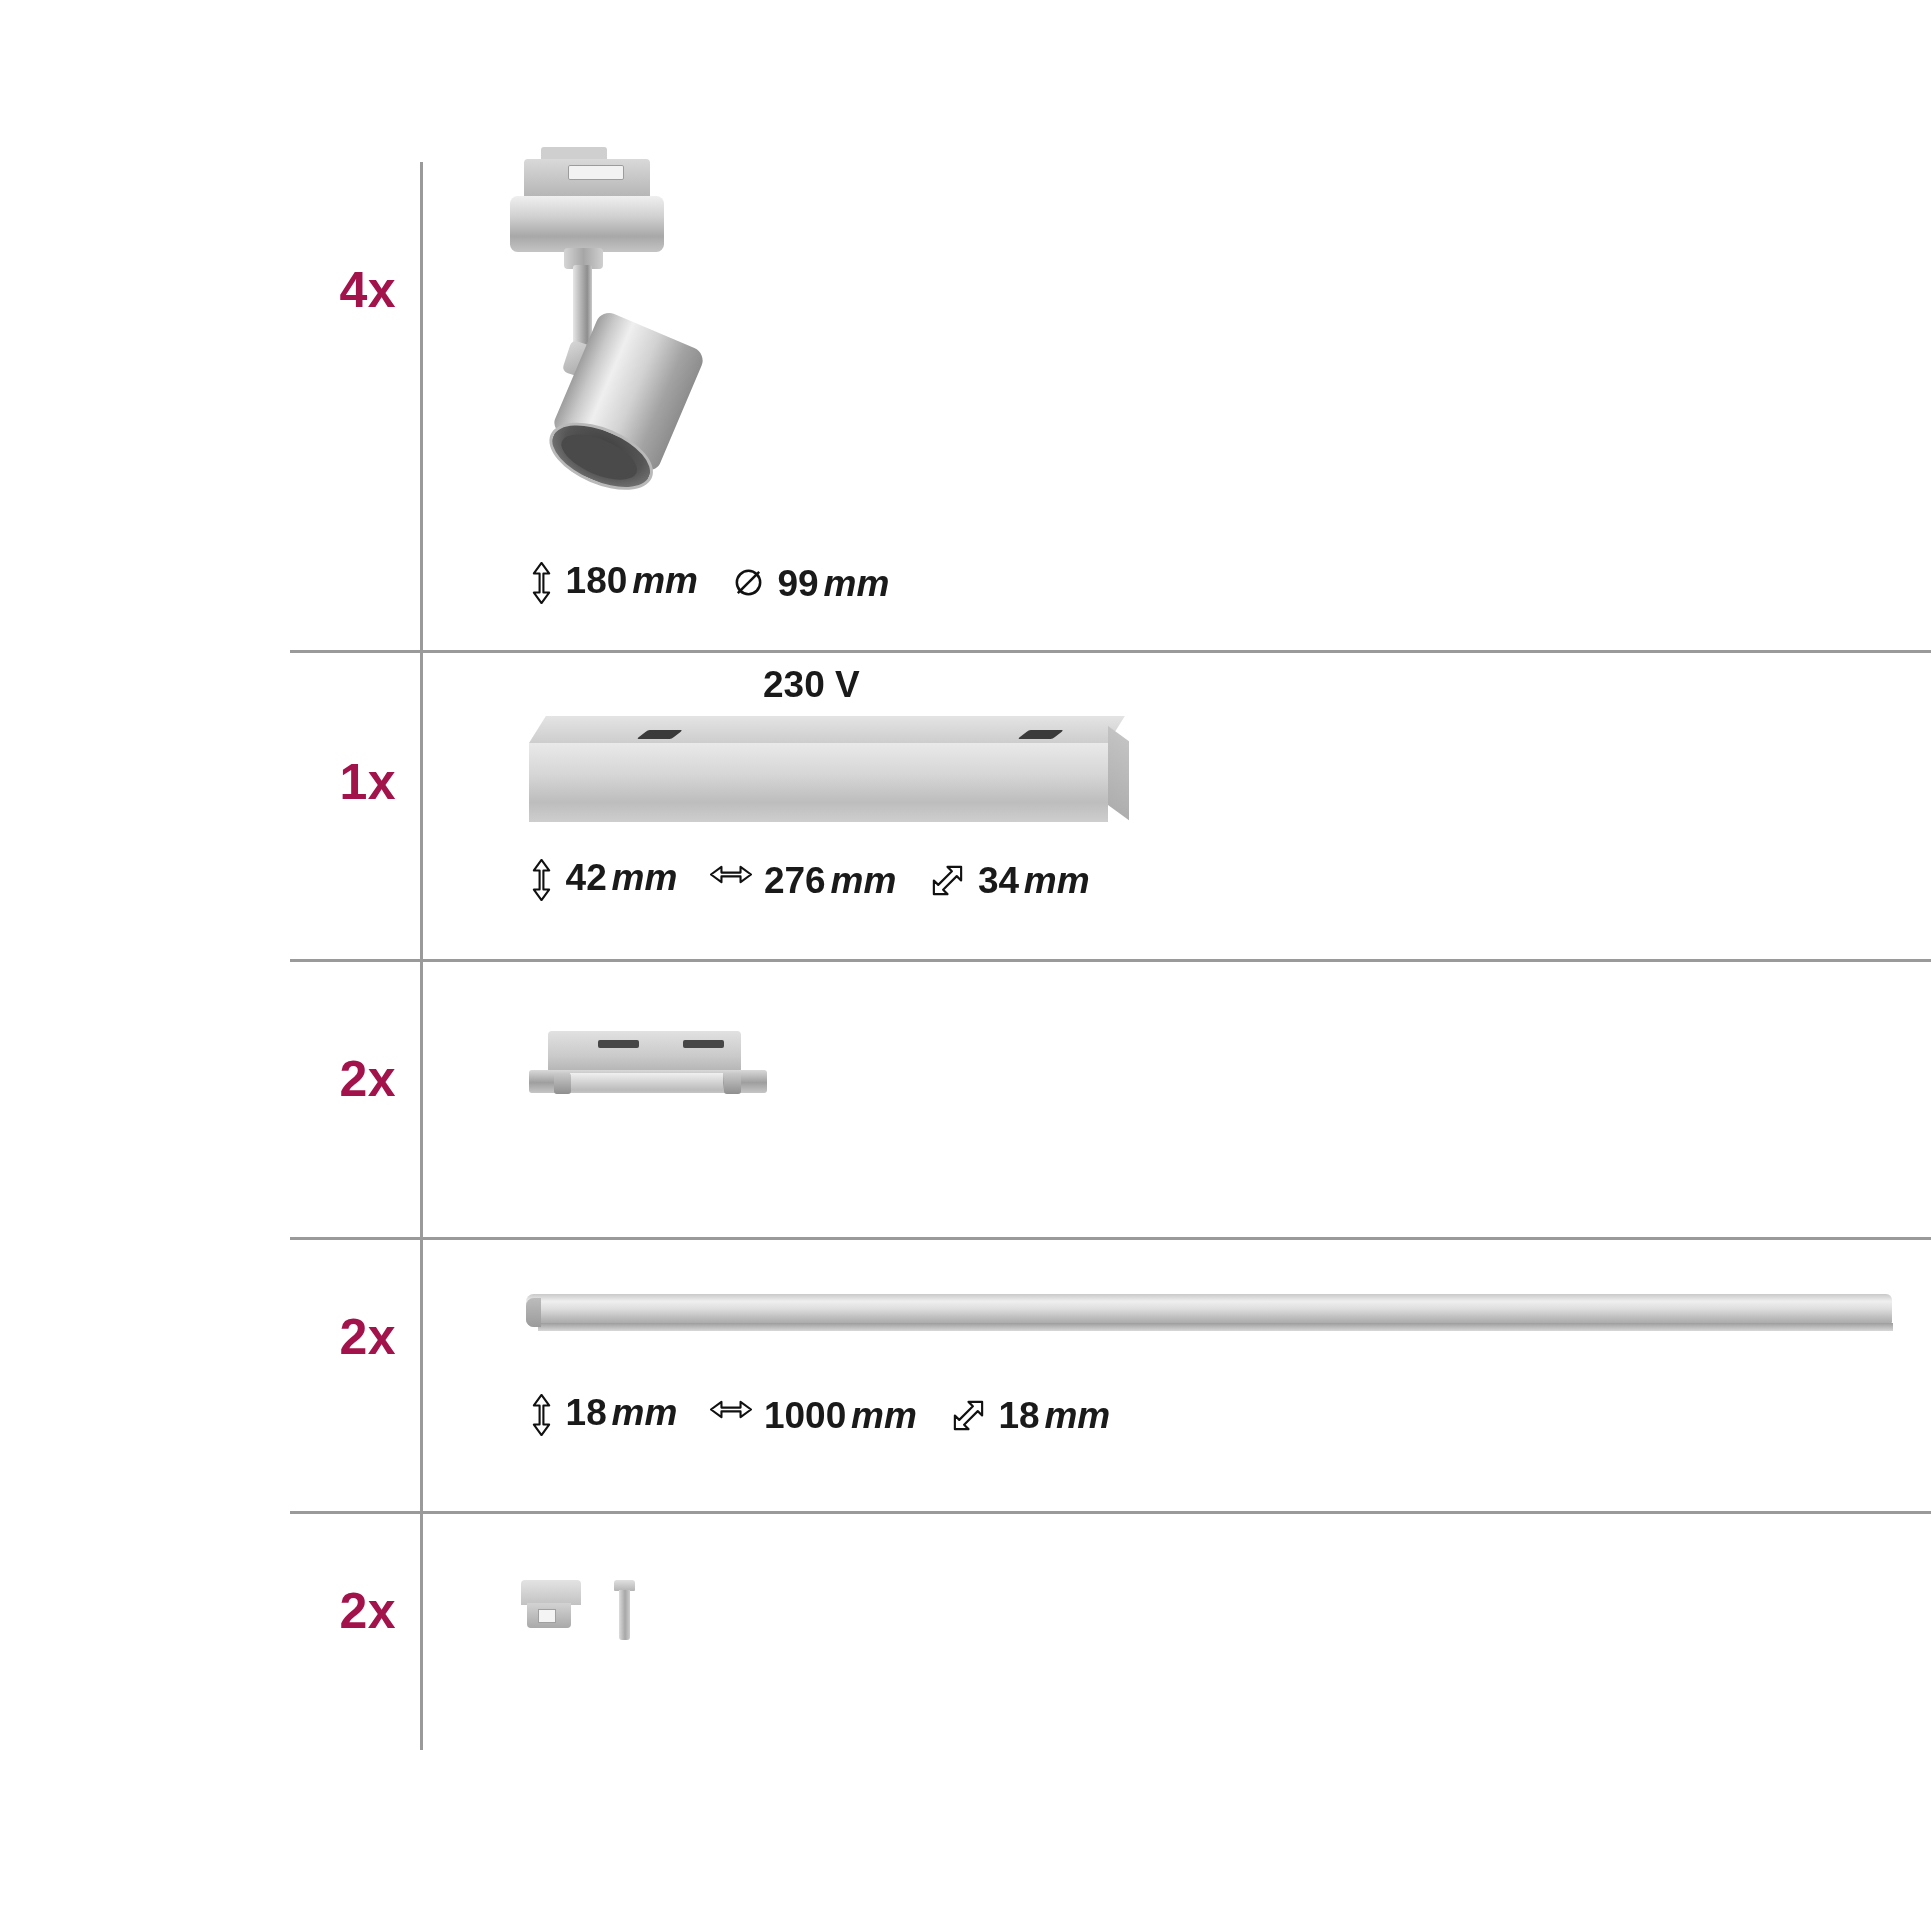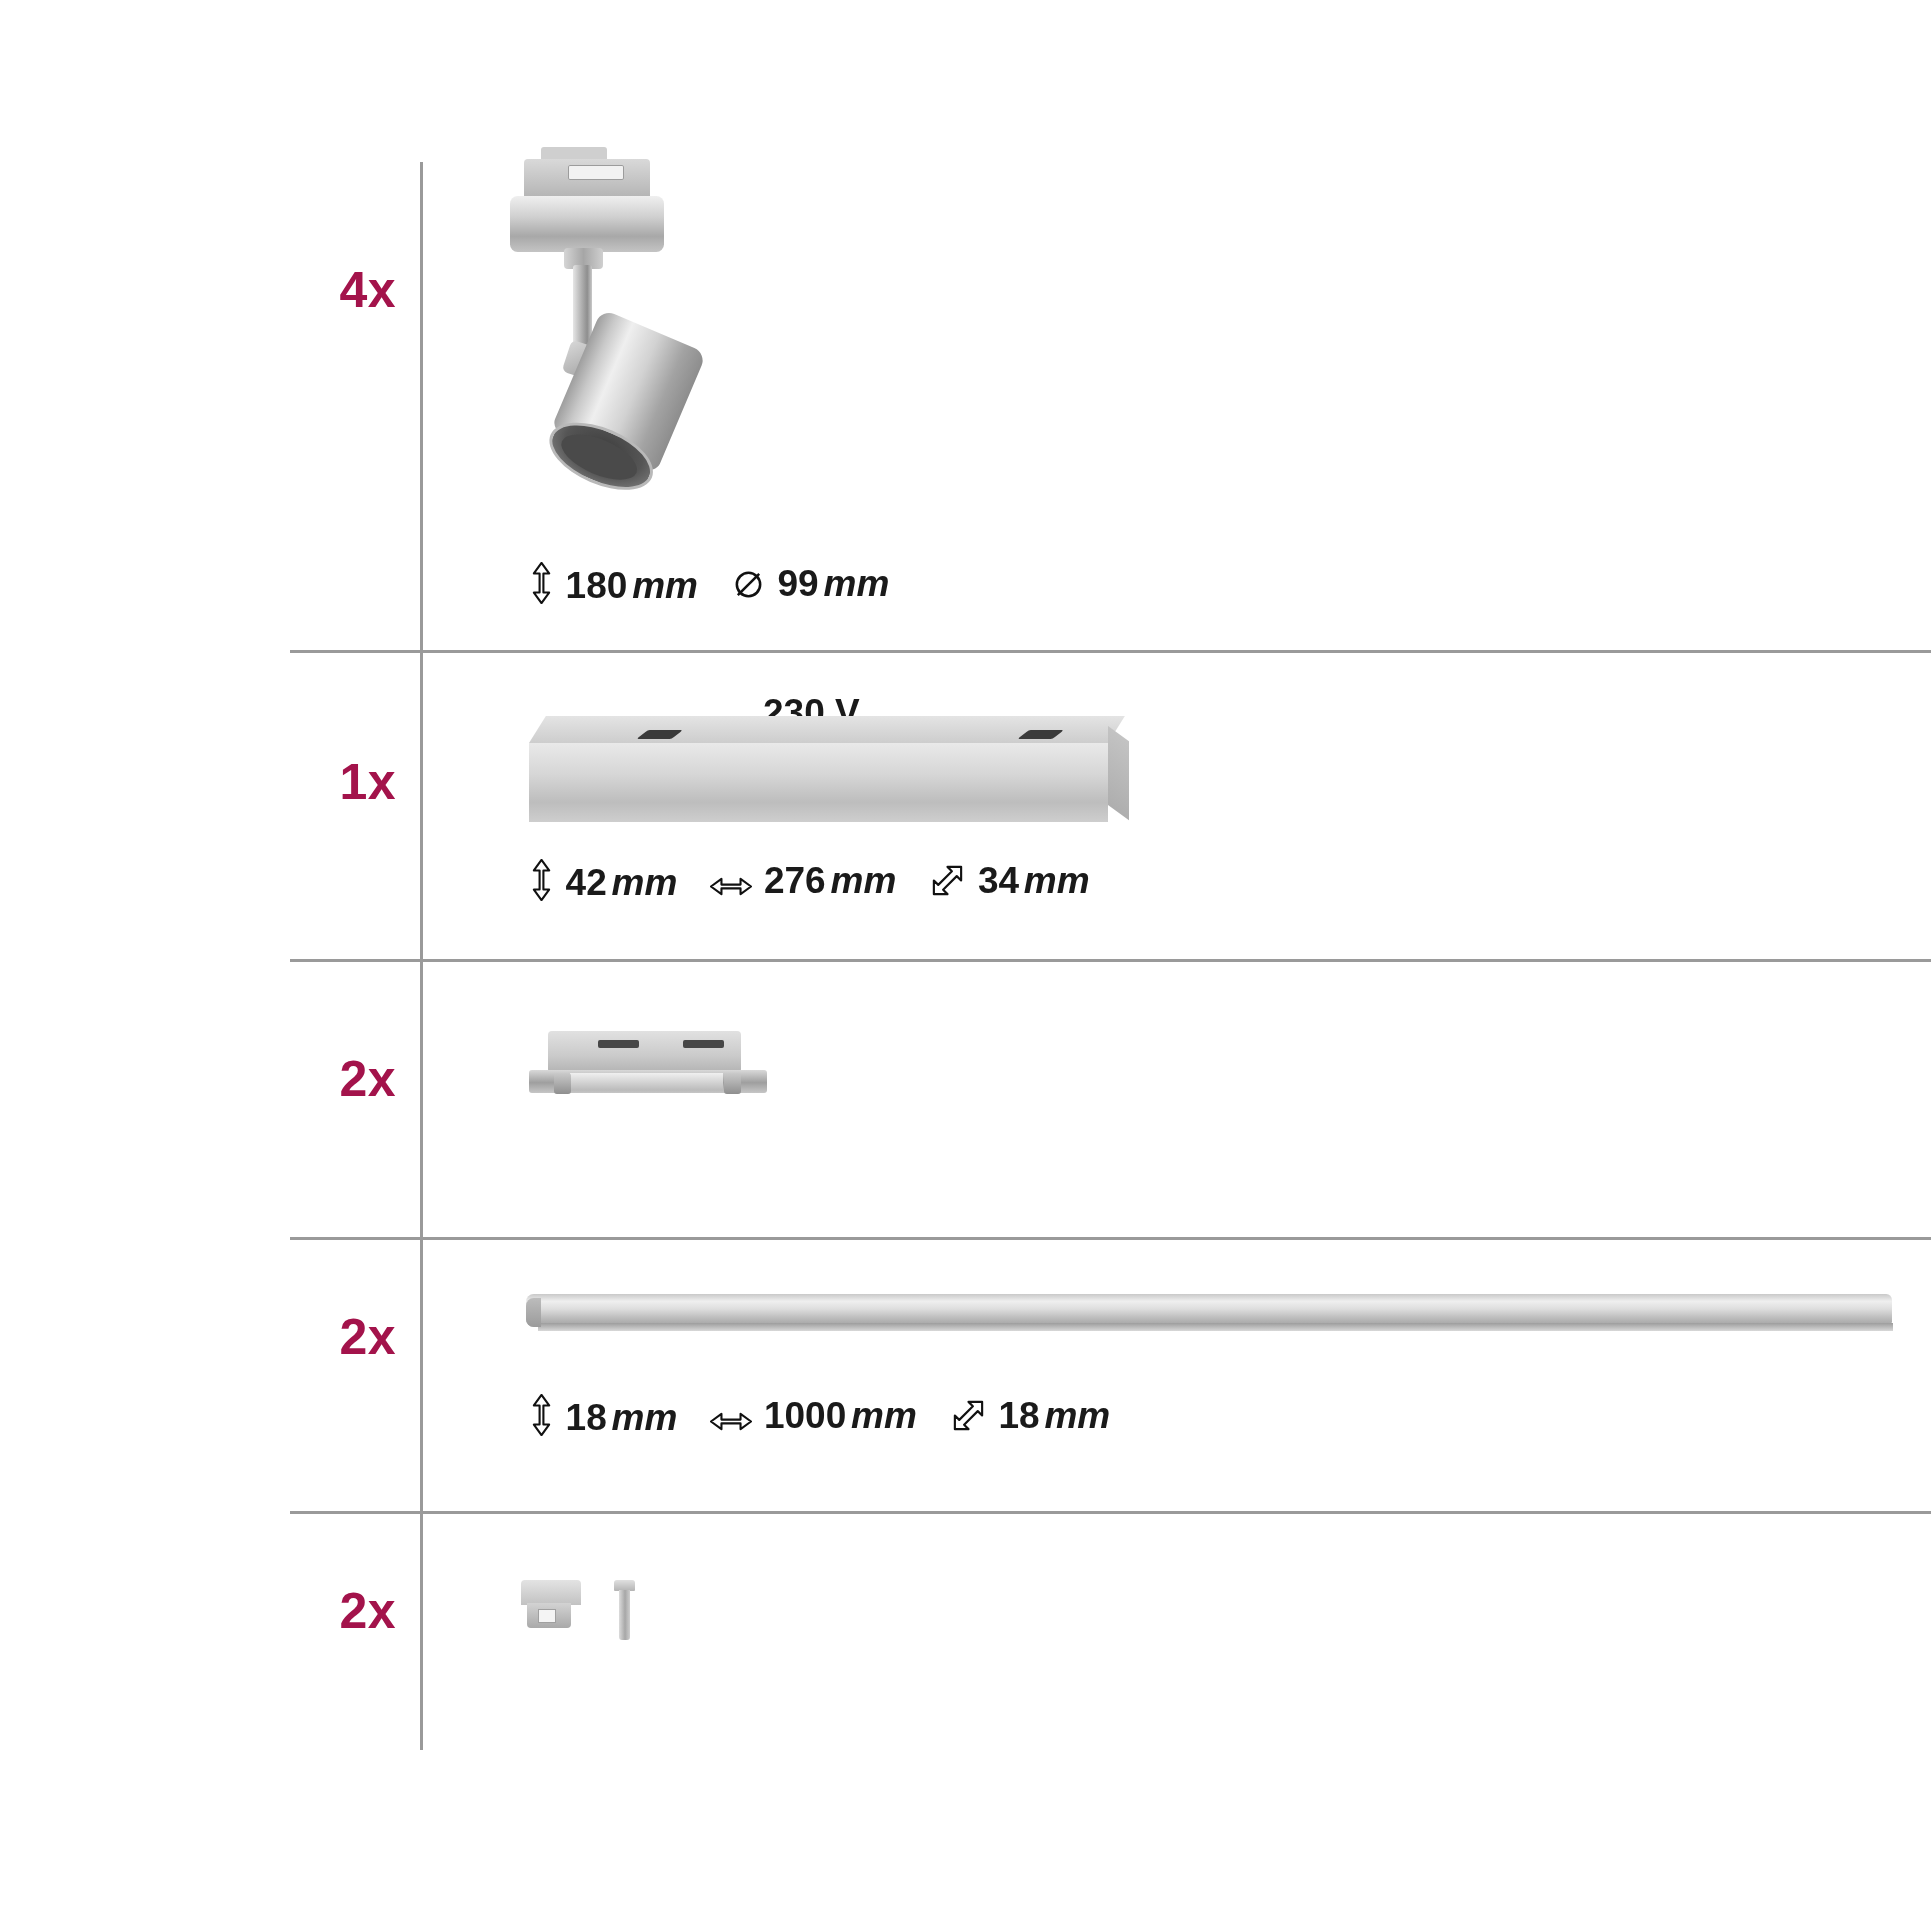--- a/index.html
+++ b/index.html
@@ -61,21 +61,21 @@
     position: absolute;
     display: flex;
     align-items: center;
     font-size: 37px;
     font-weight: bold;
     color: #1a1a1a;
     white-space: nowrap;
   }
   .dims .grp {
     display: flex;
-    align-items: flex-end;
+    align-items: flex-start;
     margin-right: 33px;
   }
   .dims .grp:last-child { margin-right: 0; }
   .dim-icon {
     display: inline-block;
     margin-right: 11.6px;
     line-height: 0;
   }
   .dim-text { line-height: 1; }
   .dim-unit { margin-left: 4.8px; font-style: italic; }
@@ -363,21 +363,21 @@
         </span>
         <span class="dim-text">99</span>
         <span class="dim-text dim-unit">mm</span>
       </span>
     </div>
   </div>
 
   <div class="row" style="top:0;">
     <div class="qty" style="top:753px;">1x</div>
 
-    <div class="volt" style="left:763px; top:692px;">230 V</div>
+    <div class="volt" style="left:763px; top:664px;">230 V</div>
 
     <div class="art feed-wrap">
       <div class="feed-top">
         <div class="feed-slot s1"></div>
         <div class="feed-slot s2"></div>
       </div>
       <div class="feed-right"></div>
       <div class="feed-face"></div>
     </div>
 

